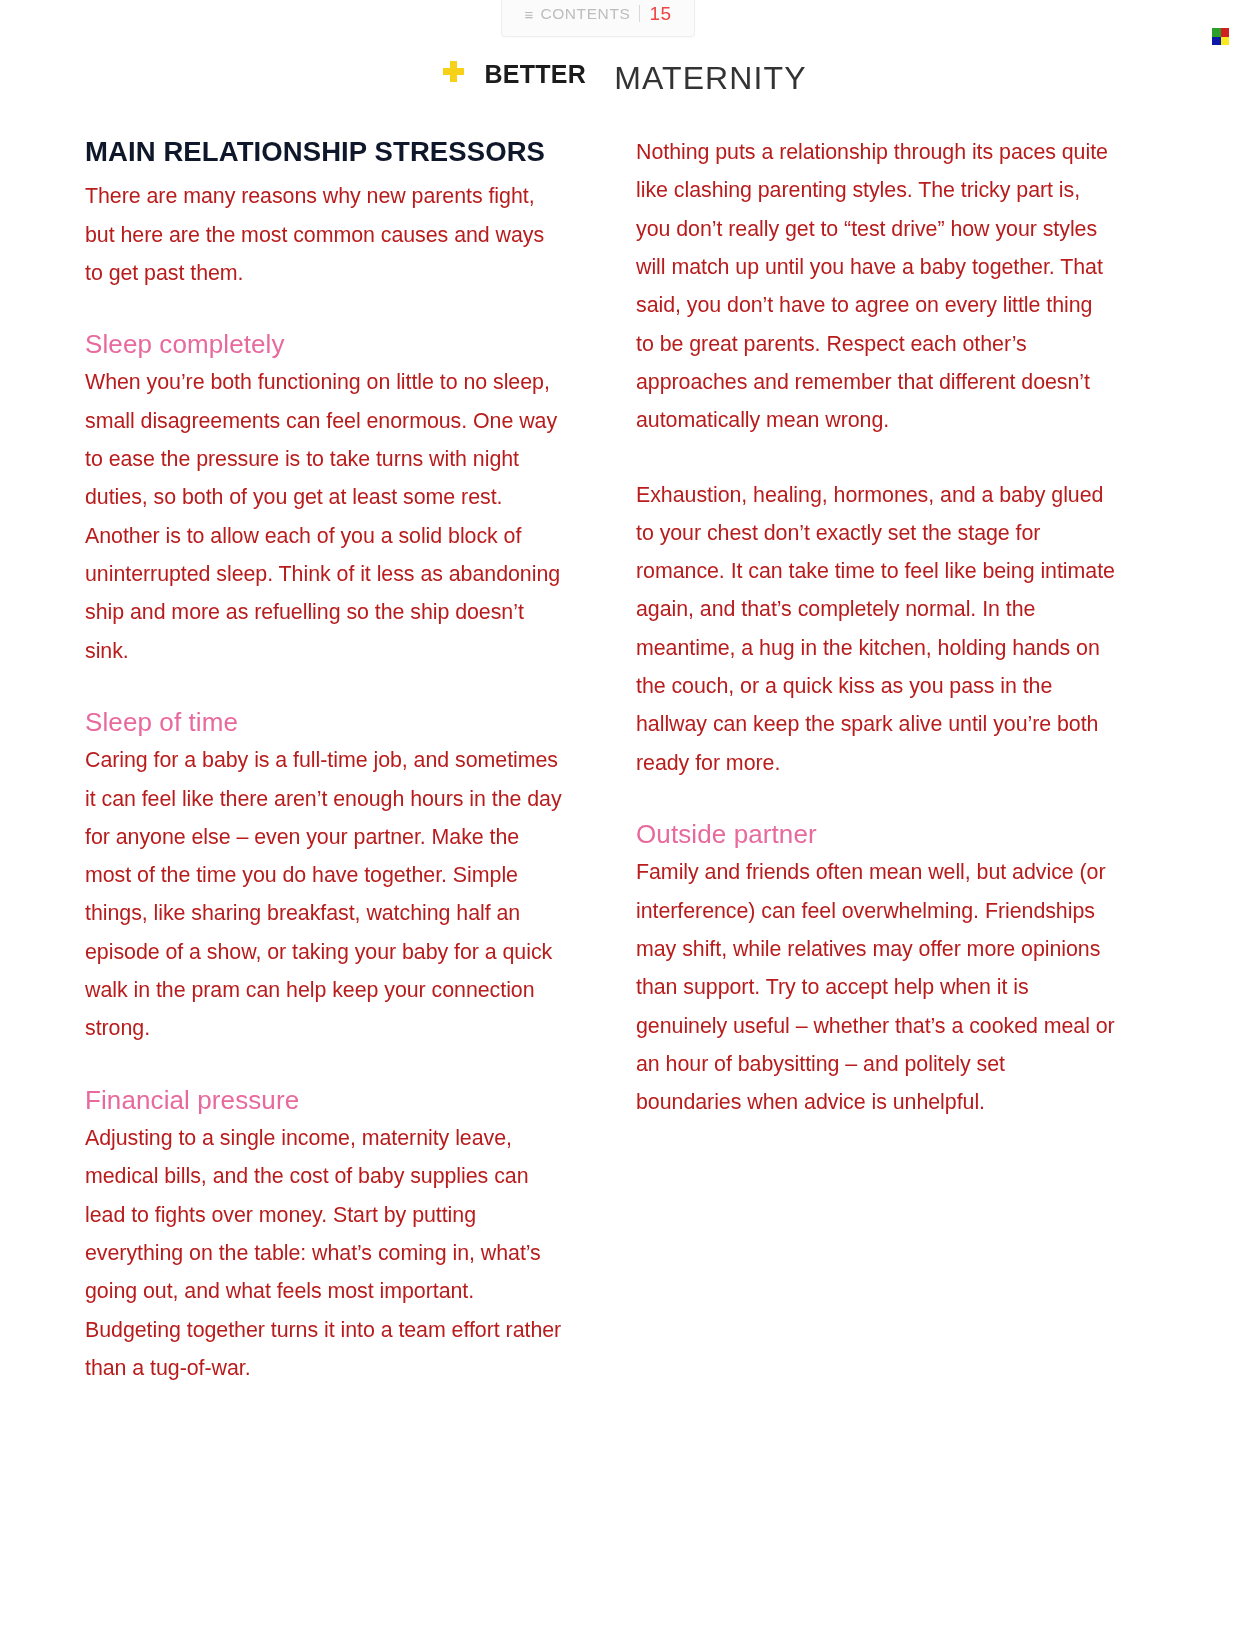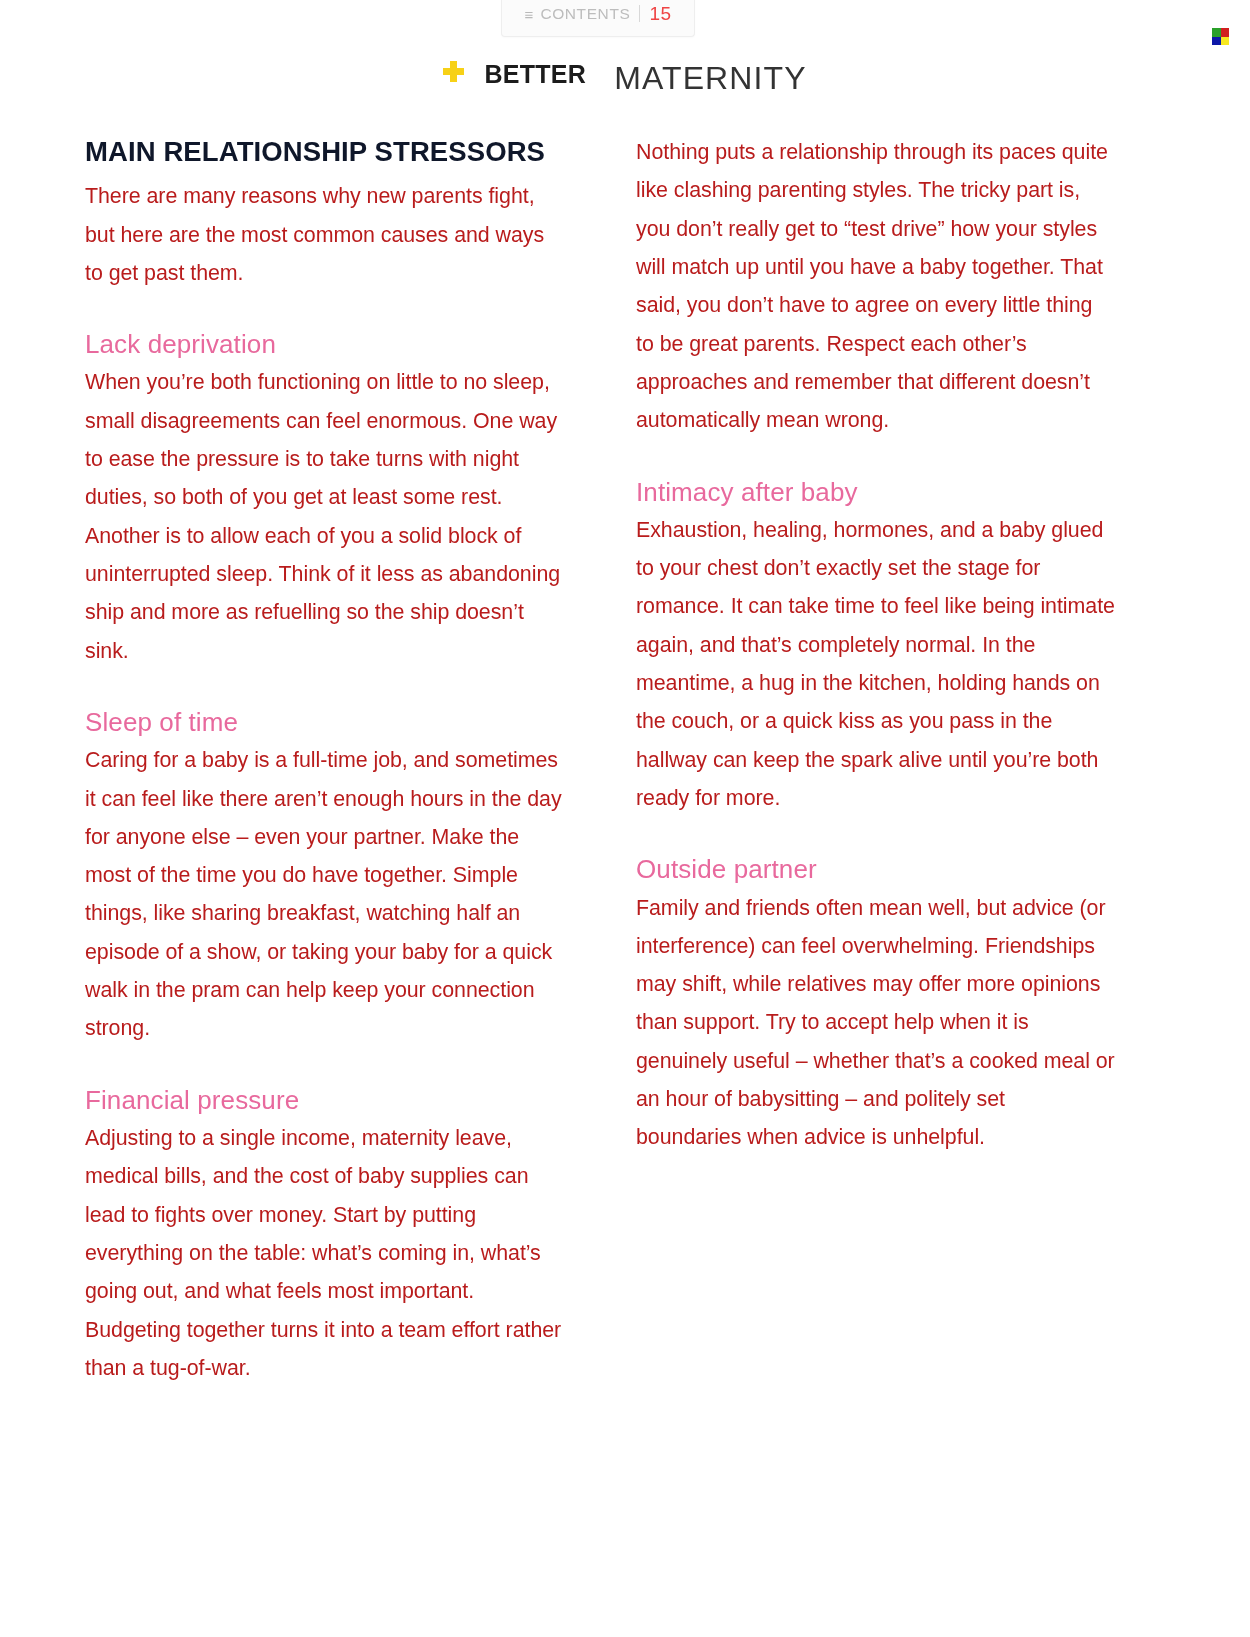--- a/index.html
+++ b/index.html
@@ -195,21 +195,21 @@
 </div>
 
 <div class="page-body">
 
   <div class="col">
 
     <h1 class="article-title">MAIN RELATIONSHIP STRESSORS</h1>
     <p class="body-text intro-para">There are many reasons why new parents fight, but here are the most common causes and ways to get past them.</p>
 
     <div class="section">
-      <h2 class="sub-head">Lack deprivation</h2>
+      <h2 class="sub-head">Sleep completely</h2>
       <p class="body-text">When you’re both functioning on little to no sleep, small disagreements can feel enormous. One way to ease the pressure is to take turns with night duties, so both of you get at least some rest. Another is to allow each of you a solid block of uninterrupted sleep. Think of it less as abandoning ship and more as refuelling so the ship doesn’t sink.</p>
     </div>
 
     <div class="section">
       <h2 class="sub-head">Sleep of time</h2>
       <p class="body-text">Caring for a baby is a full-time job, and sometimes it can feel like there aren’t enough hours in the day for anyone else – even your partner. Make the most of the time you do have together. Simple things, like sharing breakfast, watching half an episode of a show, or taking your baby for a quick walk in the pram can help keep your connection strong.</p>
     </div>
 
     <div class="section">
       <h2 class="sub-head">Financial pressure</h2>
@@ -218,21 +218,20 @@
 
   </div>
 
   <div class="col">
 
     <div class="section first">
       <p class="body-text">Nothing puts a relationship through its paces quite like clashing parenting styles. The tricky part is, you don’t really get to “test drive” how your styles will match up until you have a baby together. That said, you don’t have to agree on every little thing to be great parents. Respect each other’s approaches and remember that different doesn’t automatically mean wrong.</p>
     </div>
 
     <div class="section">
-      <h2 class="sub-head">Intimacy after baby</h2>
       <p class="body-text">Exhaustion, healing, hormones, and a baby glued to your chest don’t exactly set the stage for romance. It can take time to feel like being intimate again, and that’s completely normal. In the meantime, a hug in the kitchen, holding hands on the couch, or a quick kiss as you pass in the hallway can keep the spark alive until you’re both ready for more.</p>
     </div>
 
     <div class="section">
       <h2 class="sub-head">Outside partner</h2>
       <p class="body-text">Family and friends often mean well, but advice (or interference) can feel overwhelming. Friendships may shift, while relatives may offer more opinions than support. Try to accept help when it is genuinely useful – whether that’s a cooked meal or an hour of babysitting – and politely set boundaries when advice is unhelpful.</p>
     </div>
 
   </div>
 

